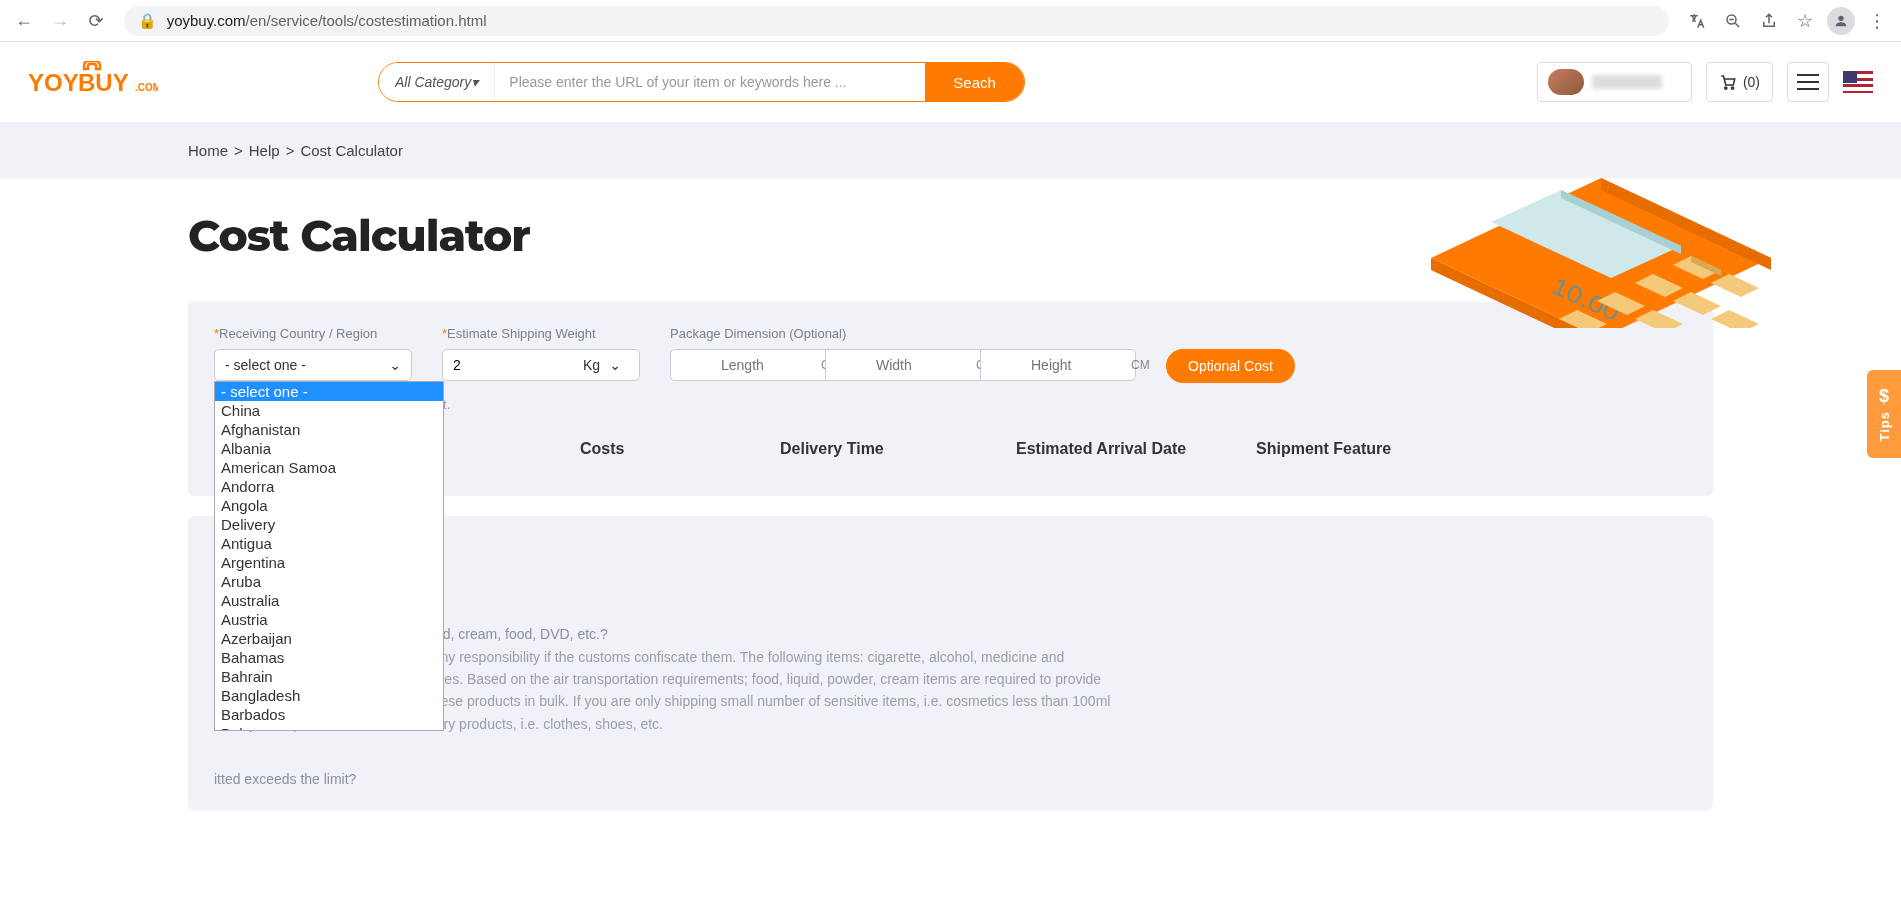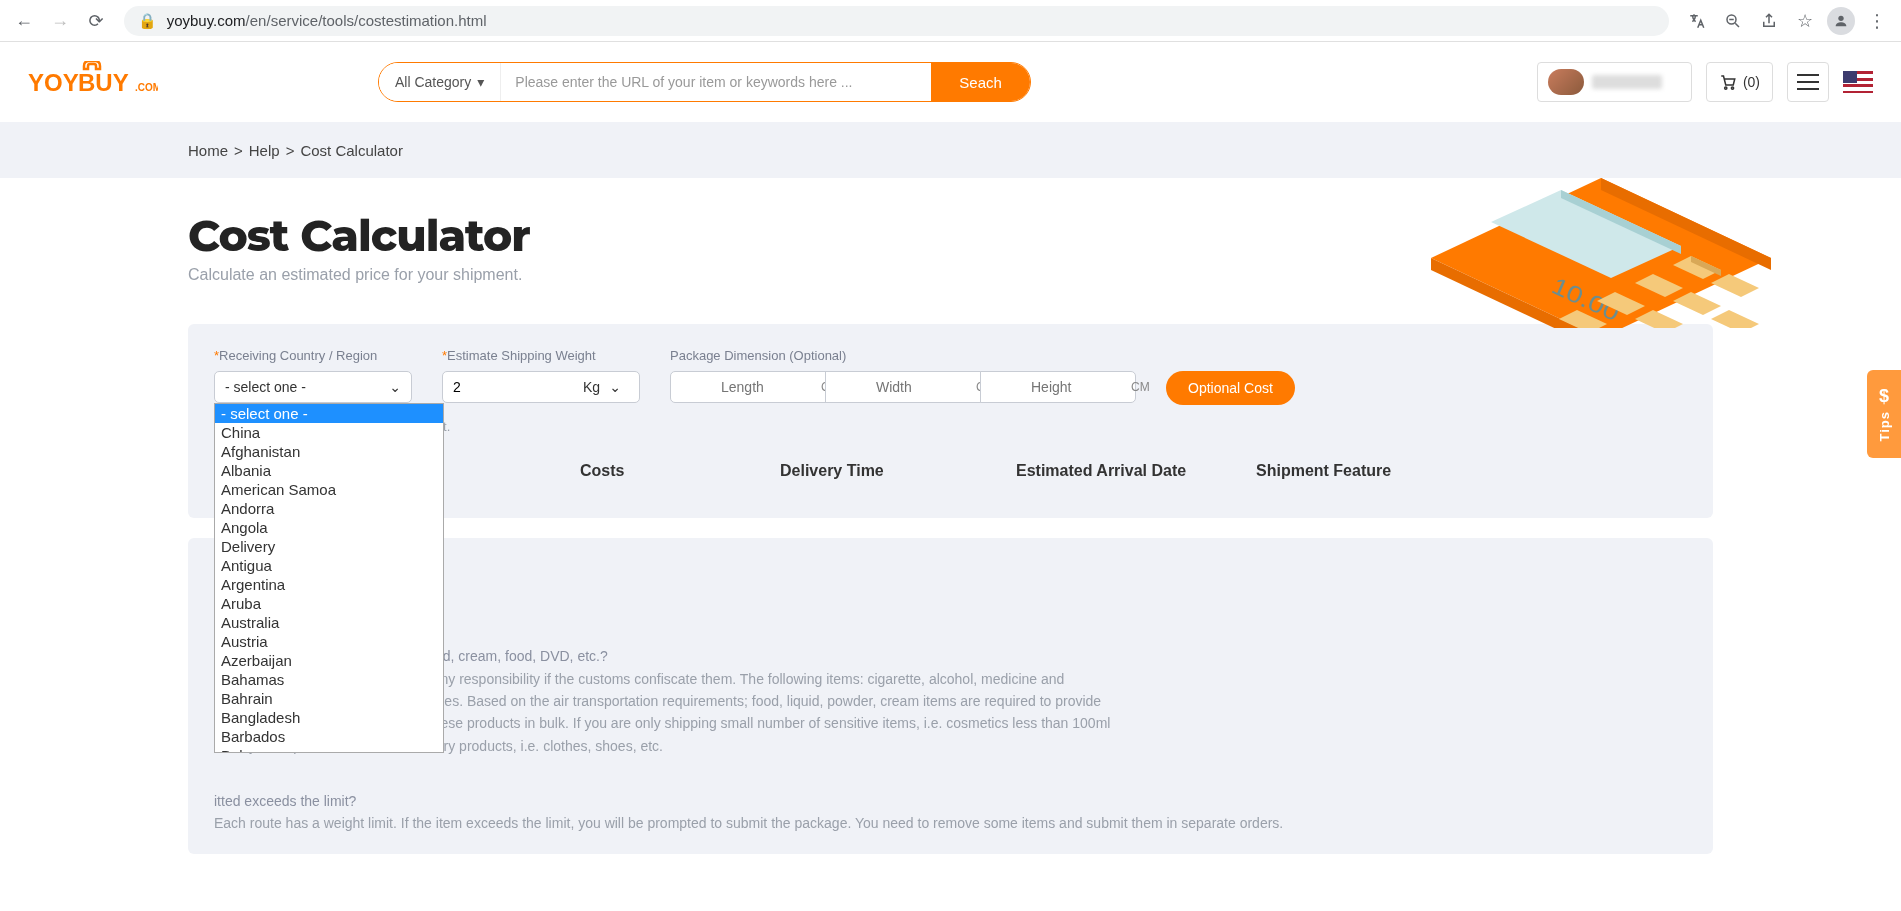--- a/index.html
+++ b/index.html
@@ -13,21 +13,21 @@
 .url-text { color:#202124; }
 .url-domain { color:#202124; }
 .url-path { color:#5f6368; }
 .chrome-icon { width:32px; height:32px; display:flex; align-items:center; justify-content:center; color:#5f6368; cursor:pointer; font-size:18px; }
 .profile-circle { width:28px; height:28px; border-radius:50%; background:#dadce0; display:flex; align-items:center; justify-content:center; }
 
 
 .site-header { height:80px; display:flex; align-items:center; padding:0 28px; }
 .logo-wrap { width:350px; }
 .search-wrap { display:flex; align-items:center; border:1.5px solid #ff7a00; border-radius:22px; height:40px; overflow:hidden; }
-.cat-btn { padding:0 16px; height:100%; background:#fff; border:none; color:#555; font-size:14px; display:flex; align-items:center; gap:6px; cursor:pointer; border-right:1px solid #eee; }
+.cat-btn { padding:0 16px; height:100%; background:#fff; border:none; color:#555; font-size:14px; display:flex; align-items:center; cursor:pointer; border-right:1px solid #eee;font-style:italic; }
 .search-input { flex:1; width:430px; border:none; outline:none; padding:0 14px; font-size:14px; color:#333; height:100%; }
 .search-input::placeholder { color:#999; }
 .search-btn { background:#ff7a00; color:#fff; border:none; height:100%; padding:0 28px; font-size:15px; cursor:pointer; }
 .hdr-right { margin-left:auto; display:flex; align-items:center; gap:14px; }
 .user-pill { display:flex; align-items:center; gap:8px; border:1px solid #ddd; border-radius:4px; height:40px; padding:0 10px; width:155px; }
 .avatar-img { width:36px; height:26px; border-radius:14px; background:linear-gradient(135deg,#c97c5d,#8b5a3c); }
 .username-blur { width:70px; height:14px; background:#ddd; filter:blur(2px); border-radius:2px; }
 .cart-pill { display:flex; align-items:center; gap:6px; border:1px solid #ddd; border-radius:4px; height:40px; padding:0 12px; font-size:14px; cursor:pointer; }
 .burger-pill { display:flex; align-items:center; justify-content:center; border:1px solid #ddd; border-radius:4px; height:40px; width:42px; cursor:pointer; }
 .burger { width:22px; display:flex; flex-direction:column; gap:5px; }
@@ -177,21 +177,20 @@
 <div class="crumb-bar">
   <a>Home</a>
   <span class="crumb-sep">&gt;</span>
   <a>Help</a>
   <span class="crumb-sep">&gt;</span>
   <span>Cost Calculator</span>
 </div>
 
 <div class="content">
   <h1 class="page-title">Cost Calculator</h1>
-  <div class="subtitle">Calculate an estimated price for your shipment.</div>
 
   <div class="calc-img">
     <svg width="380" height="160" viewBox="0 0 380 160">
       <g transform="translate(20,10)">
         <polygon points="170,0 340,80 170,160 0,80" fill="#ff7a00"></polygon>
         <polygon points="170,0 340,80 340,92 170,12" fill="#e86d00"></polygon>
         <polygon points="0,80 170,160 170,172 0,92" fill="#e86d00"></polygon>
         <polygon points="130,12 250,68 180,100 60,44" fill="#cfe8ea"></polygon>
         <polygon points="130,12 250,68 250,76 130,20" fill="#a8d0d3"></polygon>
         <text x="140" y="58" font-size="26" fill="#6b8e90" font-family="monospace" transform="skewY(25) skewX(-20)">10.00</text>
@@ -286,20 +285,19 @@
     <div class="faq-q">em together?</div>
     <div class="faq-a">nd ship them together.</div>
     <br>
     <div class="faq-q">ed products, restricted products, liquid, cream, food, DVD, etc.?</div>
     <div class="faq-a">our big data; hence we do not take any responsibility if the customs confiscate them. The following items: cigarette, alcohol, medicine and</div>
     <div class="faq-a">hipped overseas due to custom policies. Based on the air transportation requirements; food, liquid, powder, cream items are required to provide</div>
     <div class="faq-a">re, we recommend you not to ship these products in bulk. If you are only shipping small number of sensitive items, i.e. cosmetics less than 100ml</div>
     <div class="faq-a">can try to ship them with other ordinary products, i.e. clothes, shoes, etc.</div>
     <br>
     <div class="faq-q">itted exceeds the limit?</div>
-    <div class="faq-a">Each route has a weight limit. If the item exceeds the limit, you will be prompted to submit the package. You need to remove some items and submit them in separate orders.</div>
   </div>
 </div>
 
 <div class="tips-tab">
   <div class="dollar">$</div>
   <div class="tt">Tips</div>
 </div>
 
 </body></html>

